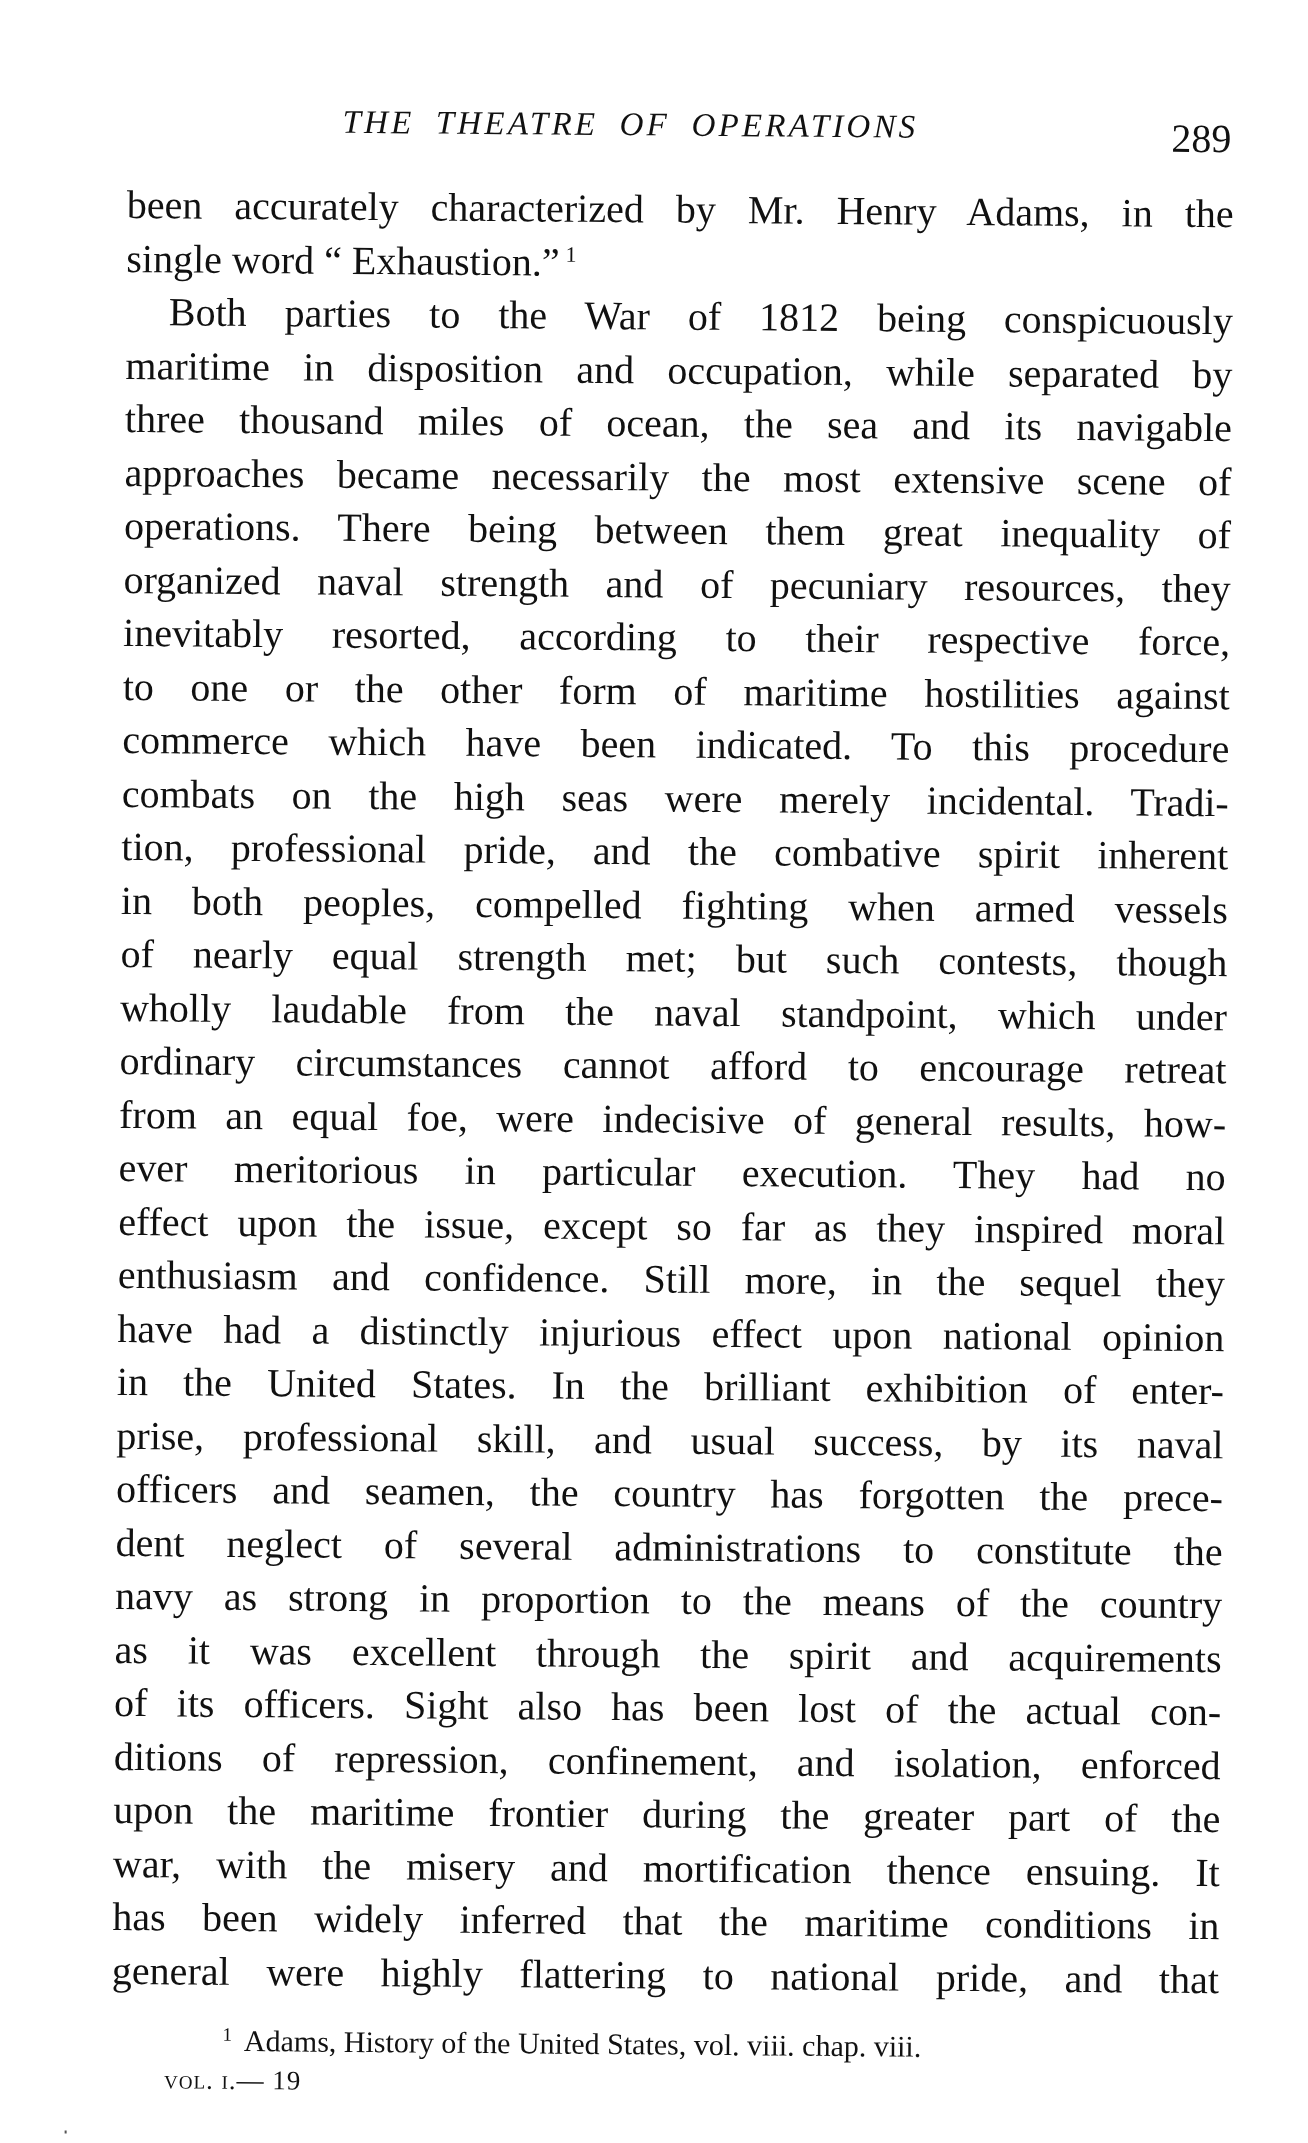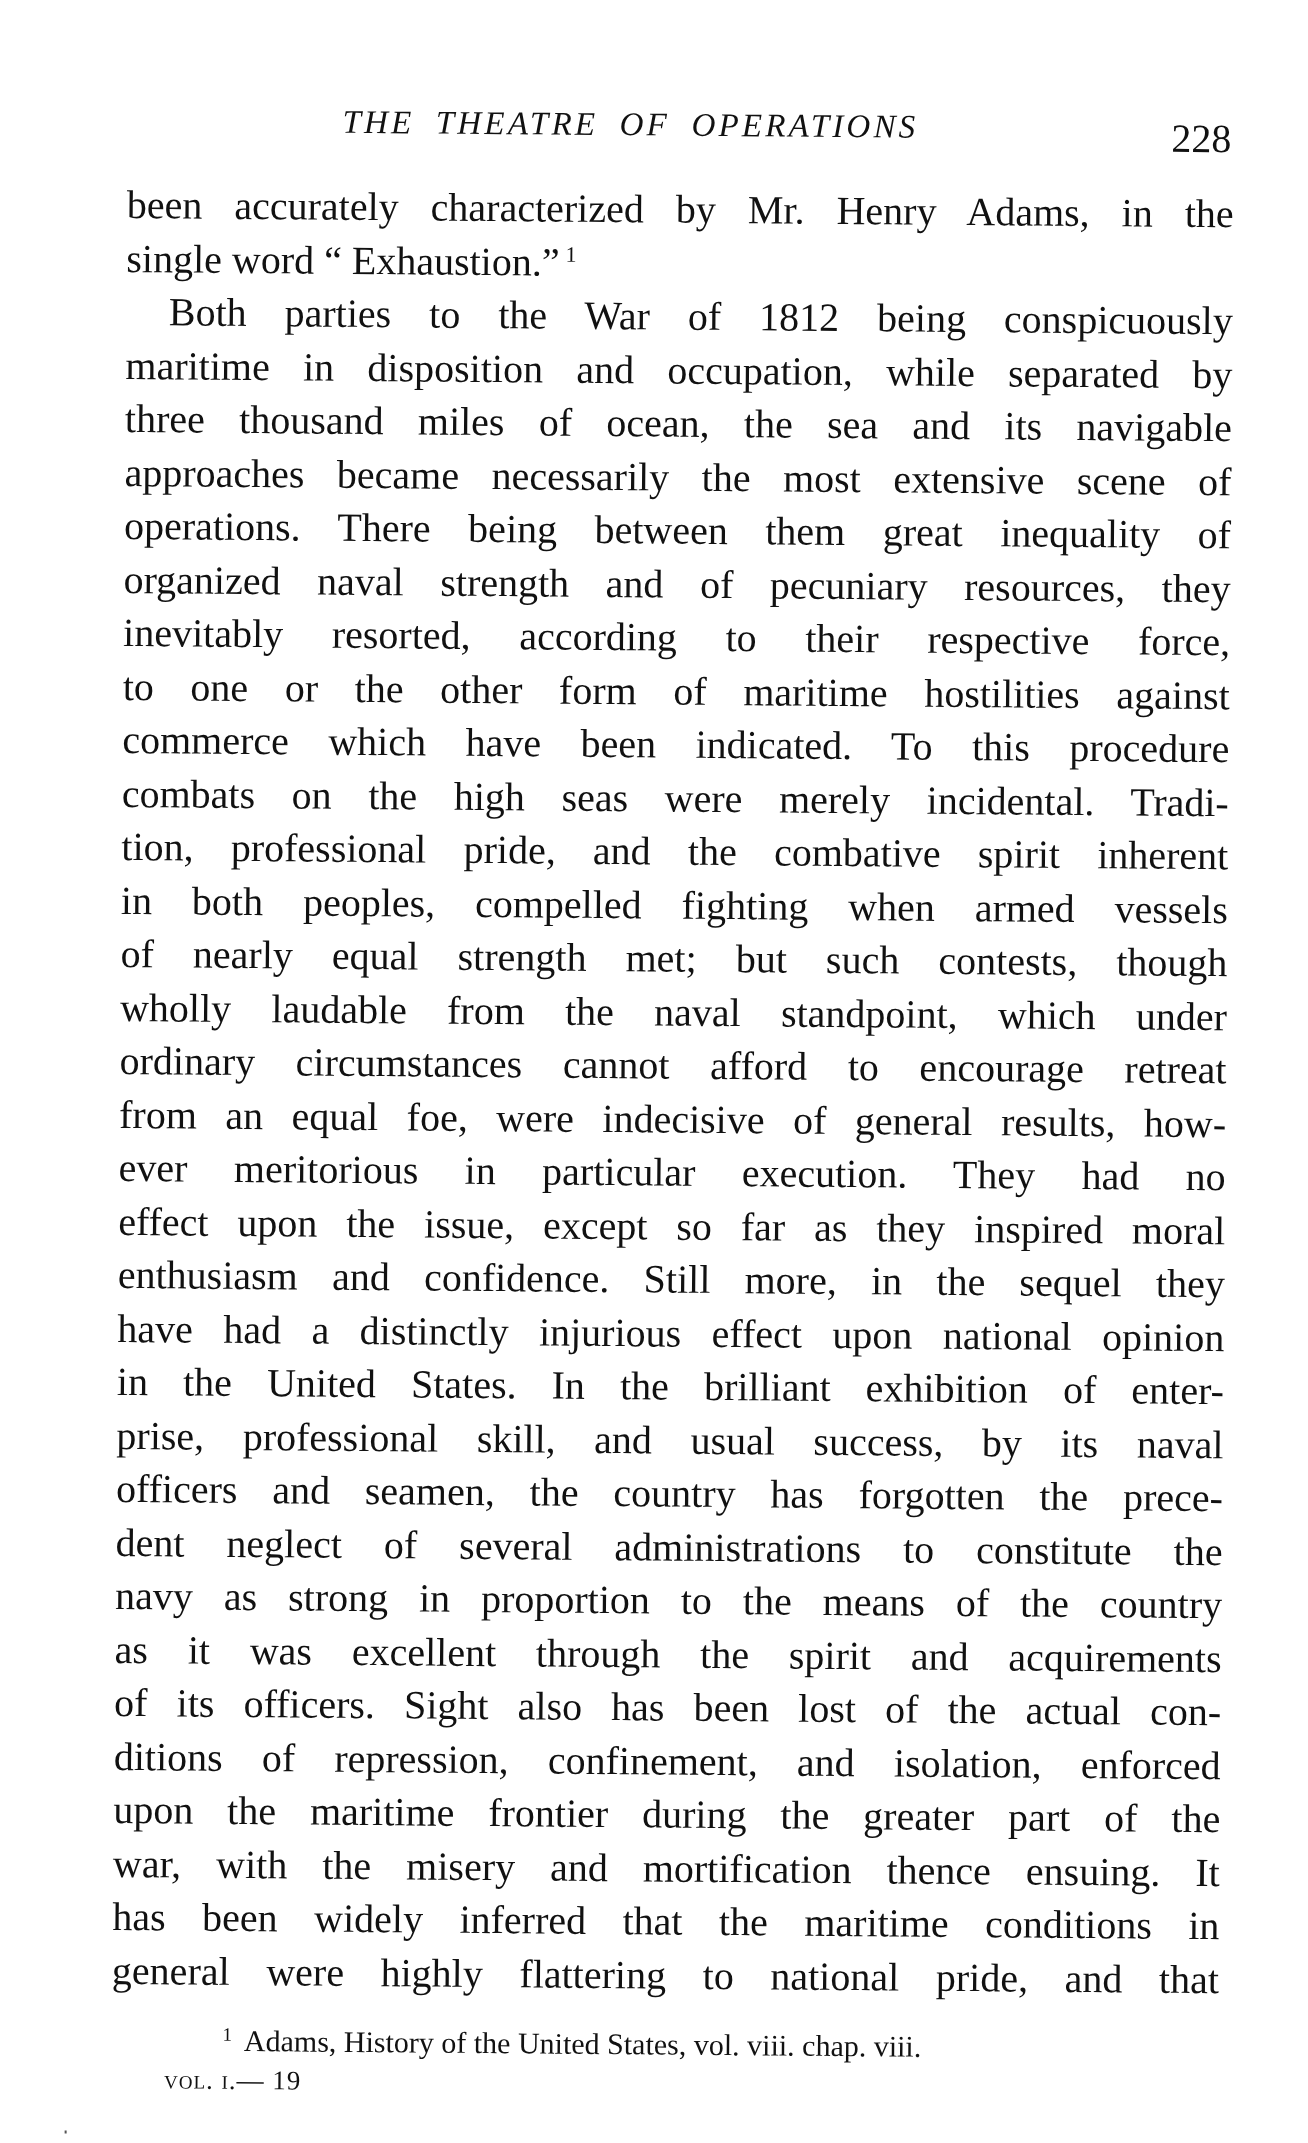--- a/index.html
+++ b/index.html
@@ -105,21 +105,21 @@
     height: 3px;
     background: #555;
   }
 </style>
 </head>
 <body>
 
 <div class="page">
 
   <div class="running-head">THE THEATRE OF OPERATIONS</div>
-  <div class="page-number">228</div>
+  <div class="page-number">289</div>
 
   <div class="body-text">
     <span class="line">been accurately characterized by Mr. Henry Adams, in the</span>
     <span class="line last"><span>single word “ Exhaustion.”</span><span class="sup">1</span></span>
     <span class="line indent">Both parties to the War of 1812 being conspicuously</span>
     <span class="line">maritime in disposition and occupation, while separated by</span>
     <span class="line">three thousand miles of ocean, the sea and its navigable</span>
     <span class="line">approaches became necessarily the most extensive scene of</span>
     <span class="line">operations.  There being between them great inequality of</span>
     <span class="line">organized naval strength and of pecuniary resources, they</span>

